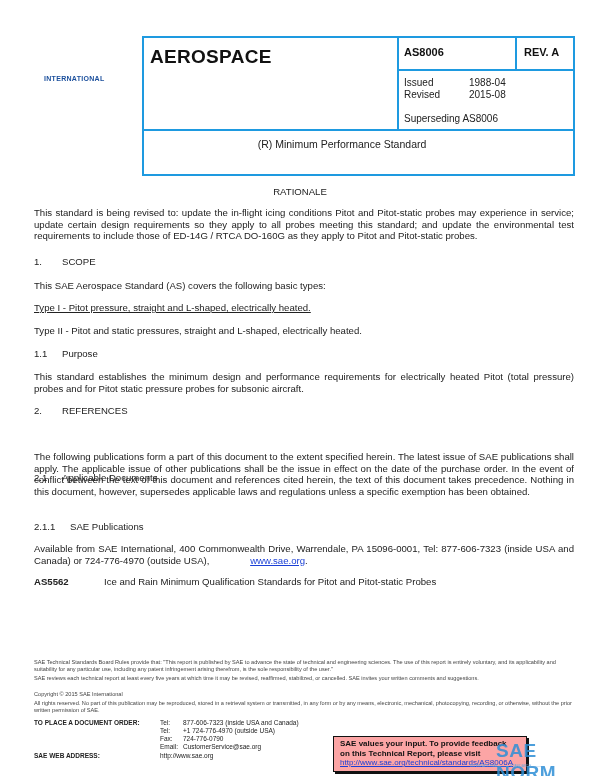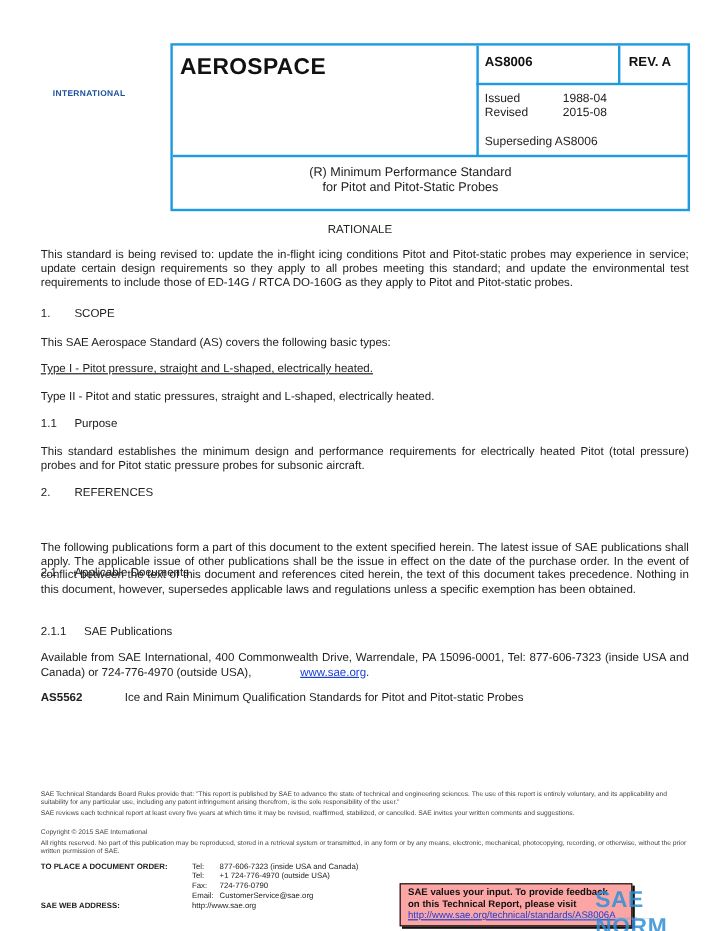--- a/index.html
+++ b/index.html
@@ -56,21 +56,20 @@
 </div>
 <div class="abs docnum">AS8006</div>
 <div class="abs rev">REV. A</div>
 <div class="abs meta" style="left:404px; top:77px;">Issued</div>
 <div class="abs meta" style="left:469px; top:77px;">1988-04</div>
 <div class="abs meta" style="left:404px; top:89px;">Revised</div>
 <div class="abs meta" style="left:469px; top:89px;">2015-08</div>
 <div class="abs meta" style="left:404px; top:113px;">Superseding AS8006</div>
 <div class="abs subtitle">
   <div>(R) Minimum Performance Standard</div>
-  <div>for Pitot and Pitot-Static Probes</div>
 </div>
 
 <div class="abs center-head">RATIONALE</div>
 <div class="abs body-text" style="top:207px;">This standard is being revised to: update the in-flight icing conditions Pitot and Pitot-static probes may experience in service; update certain design requirements so they apply to all probes meeting this standard; and update the environmental test requirements to include those of ED-14G / RTCA DO-160G as they apply to Pitot and Pitot-static probes.</div>
 
 <div class="abs heading" style="top:256px;">
   <span class="num">1.</span><span>SCOPE</span>
 </div>
 <div class="abs body-text" style="top:280px;">This SAE Aerospace Standard (AS) covers the following basic types:</div>
 <div class="abs body-text" style="top:302px;text-decoration:underline;">Type I - Pitot pressure, straight and L-shaped, electrically heated.</div>

